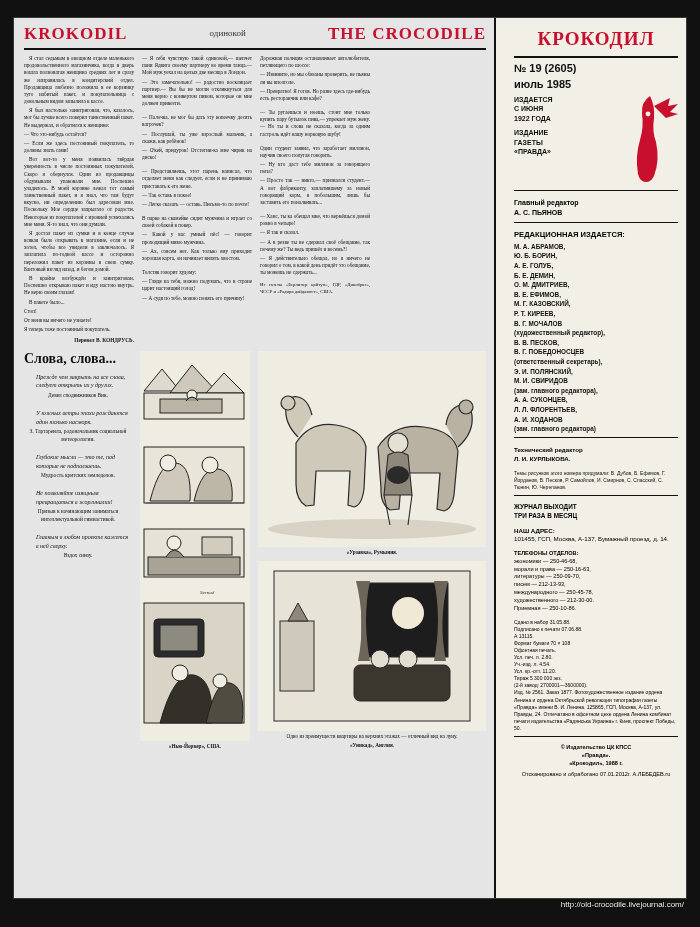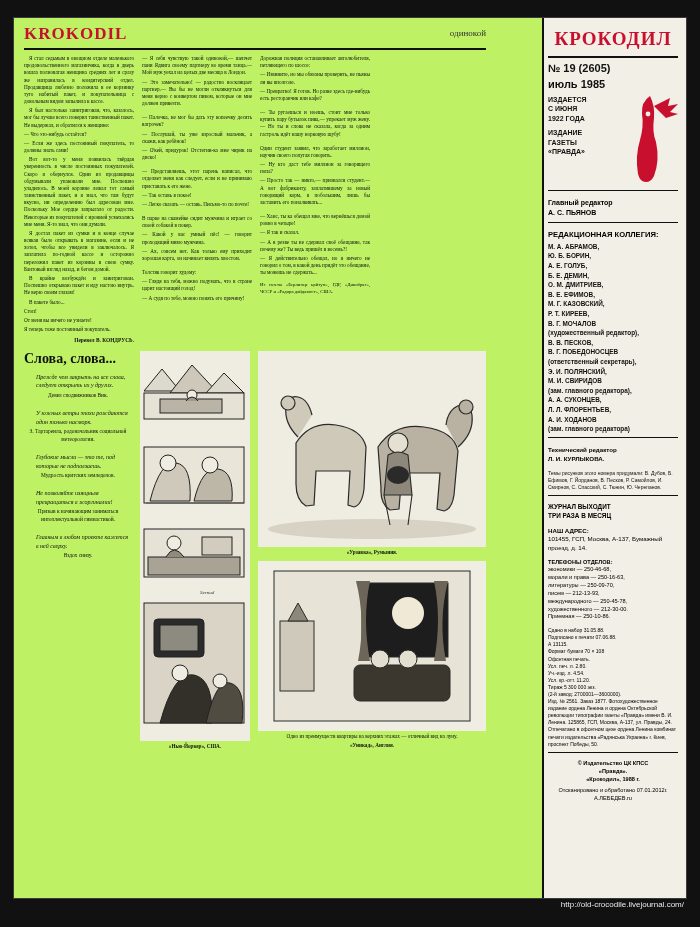--- a/index.html
+++ b/index.html
@@ -12,35 +12,34 @@
   }
   .page {
     position:relative;
     width:700px; height:927px;
     background:#111;
   }
   .sheet {
     position:absolute;
     left:14px; top:18px;
     width:672px; height:880px;
-    background:#bef264;
+    background:#e5e5e5;
     box-shadow:0 0 0 1px #3a3a3a;
     display:flex;
-    gap:48px;
   }
   .left-col {
     width:480px;
     padding:6px 8px 4px 10px;
     position:relative;
   }
   .right-col {
     width:192px;
     background:#f2efe6;
     border-left:2px solid #111;
-    padding:6px 8px 4px 4px;
+    padding:6px 8px 4px 18px;
     position:relative;
   }
   
   .masthead {
     display:flex; align-items:center; justify-content:space-between;
     border-bottom:2px solid #111;
     padding-bottom:4px;
     margin-bottom:5px;
   }
   .mast-left, .mast-right {
@@ -174,20 +173,21 @@
 <body>
 
 <div class="page">
   <div class="sheet">
 
     <div class="left-col">
 
       <div class="masthead">
         <div class="mast-left">KROKODIL</div>
         <div class="mast-mid">одинокой</div>
+        <div class="mast-right">THE CROCODILE</div>
       </div>
 
 
       <div class="cols">
 
         <div class="col">
           <p>Я стал седьмым в овощном отделе маленького продовольственного магазинчика, когда в дверь вошла полноватая женщина средних лет и сразу же направилась в кондитерский отдел. Продавщица любезно положила в ее корзинку туго набитый пакет, и покупательница с довольным видом запылила к кассе.</p>
           <p>Я был настолько заинтригован, что, казалось, мог бы лучше всего поверил таинственный пакет. Не выдержал, и обратился к женщине:</p>
           <p class="noind">— Что это-нибудь остаётся?</p>
           <p class="noind">— Если же здесь постоянный покупатель, то должны знать сами!</p>
@@ -390,21 +390,21 @@
           <path d="M30 14 l16 -8 l-2 8 l10 -2 l-8 8 l8 2 l-12 4 Z" fill="#c8102e"></path>
           <circle cx="24" cy="22" r="2.4" fill="#f2efe6"></circle>
         </svg>
       </div>
 
       <div class="rule thin"></div>
       <div class="reditor">Главный редактор</div>
       <div class="reditor" style="margin-top:1px">А. С. ПЬЯНОВ</div>
       <div class="rule thin"></div>
 
-      <div class="board-title">РЕДАКЦИОННАЯ КОЛЛЕГИЯ:</div>
+      <div class="board-title">РЕДАКЦИОННАЯ ИЗДАЕТСЯ:</div>
       <div class="board">
         <div>М. А. АБРАМОВ,</div>
         <div>Ю. Б. БОРИН,</div>
         <div>А. Е. ГОЛУБ,</div>
         <div>Б. Е. ДЕМИН,</div>
         <div>О. М. ДМИТРИЕВ,</div>
         <div>В. Е. ЕФИМОВ,</div>
         <div>М. Г. КАЗОВСКИЙ,</div>
         <div>Р. Т. КИРЕЕВ,</div>
         <div>В. Г. МОЧАЛОВ</div>

